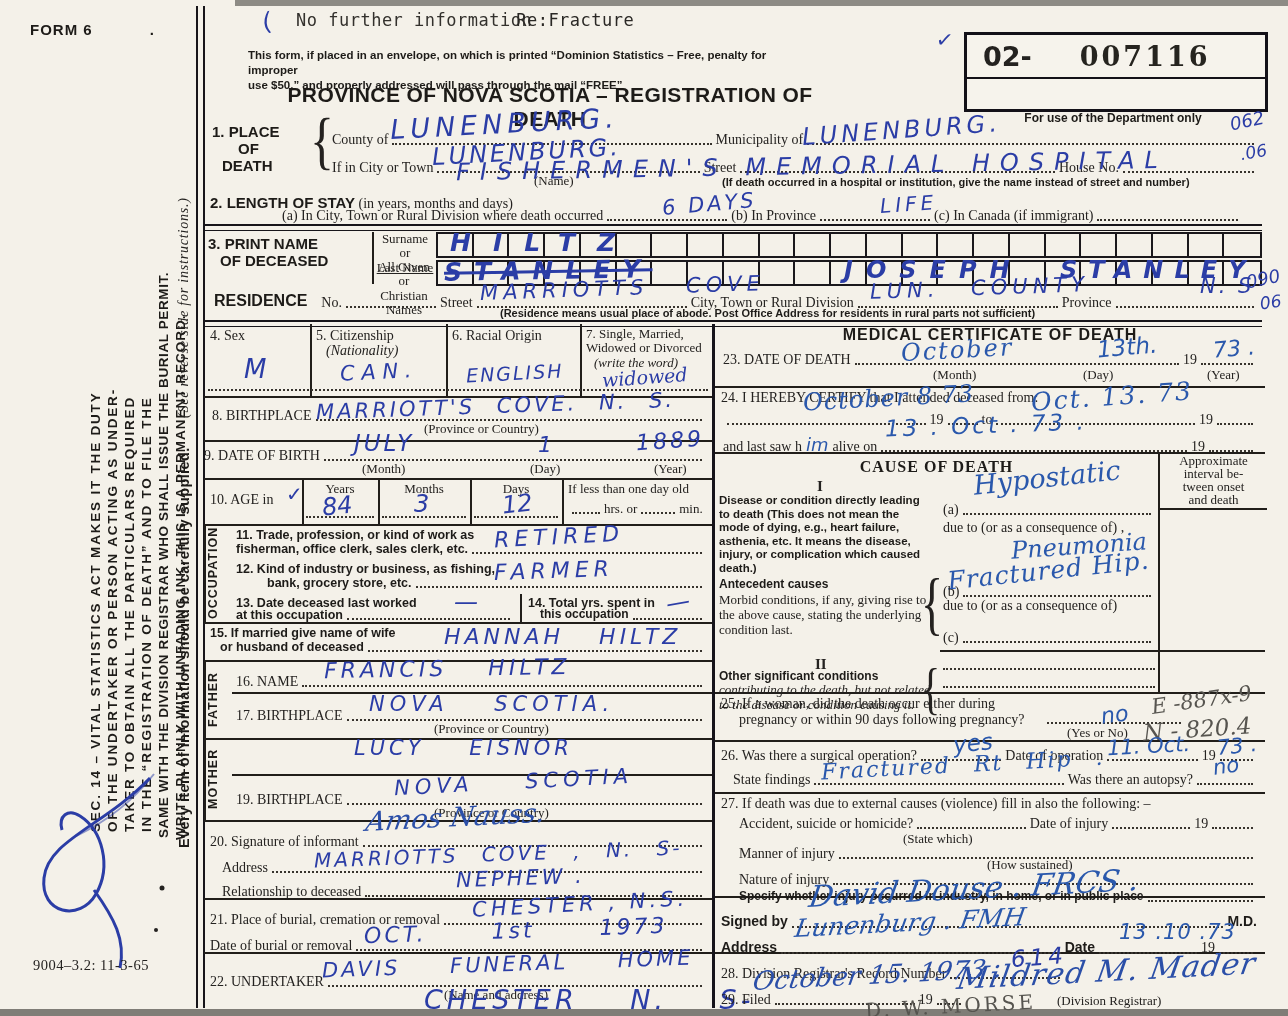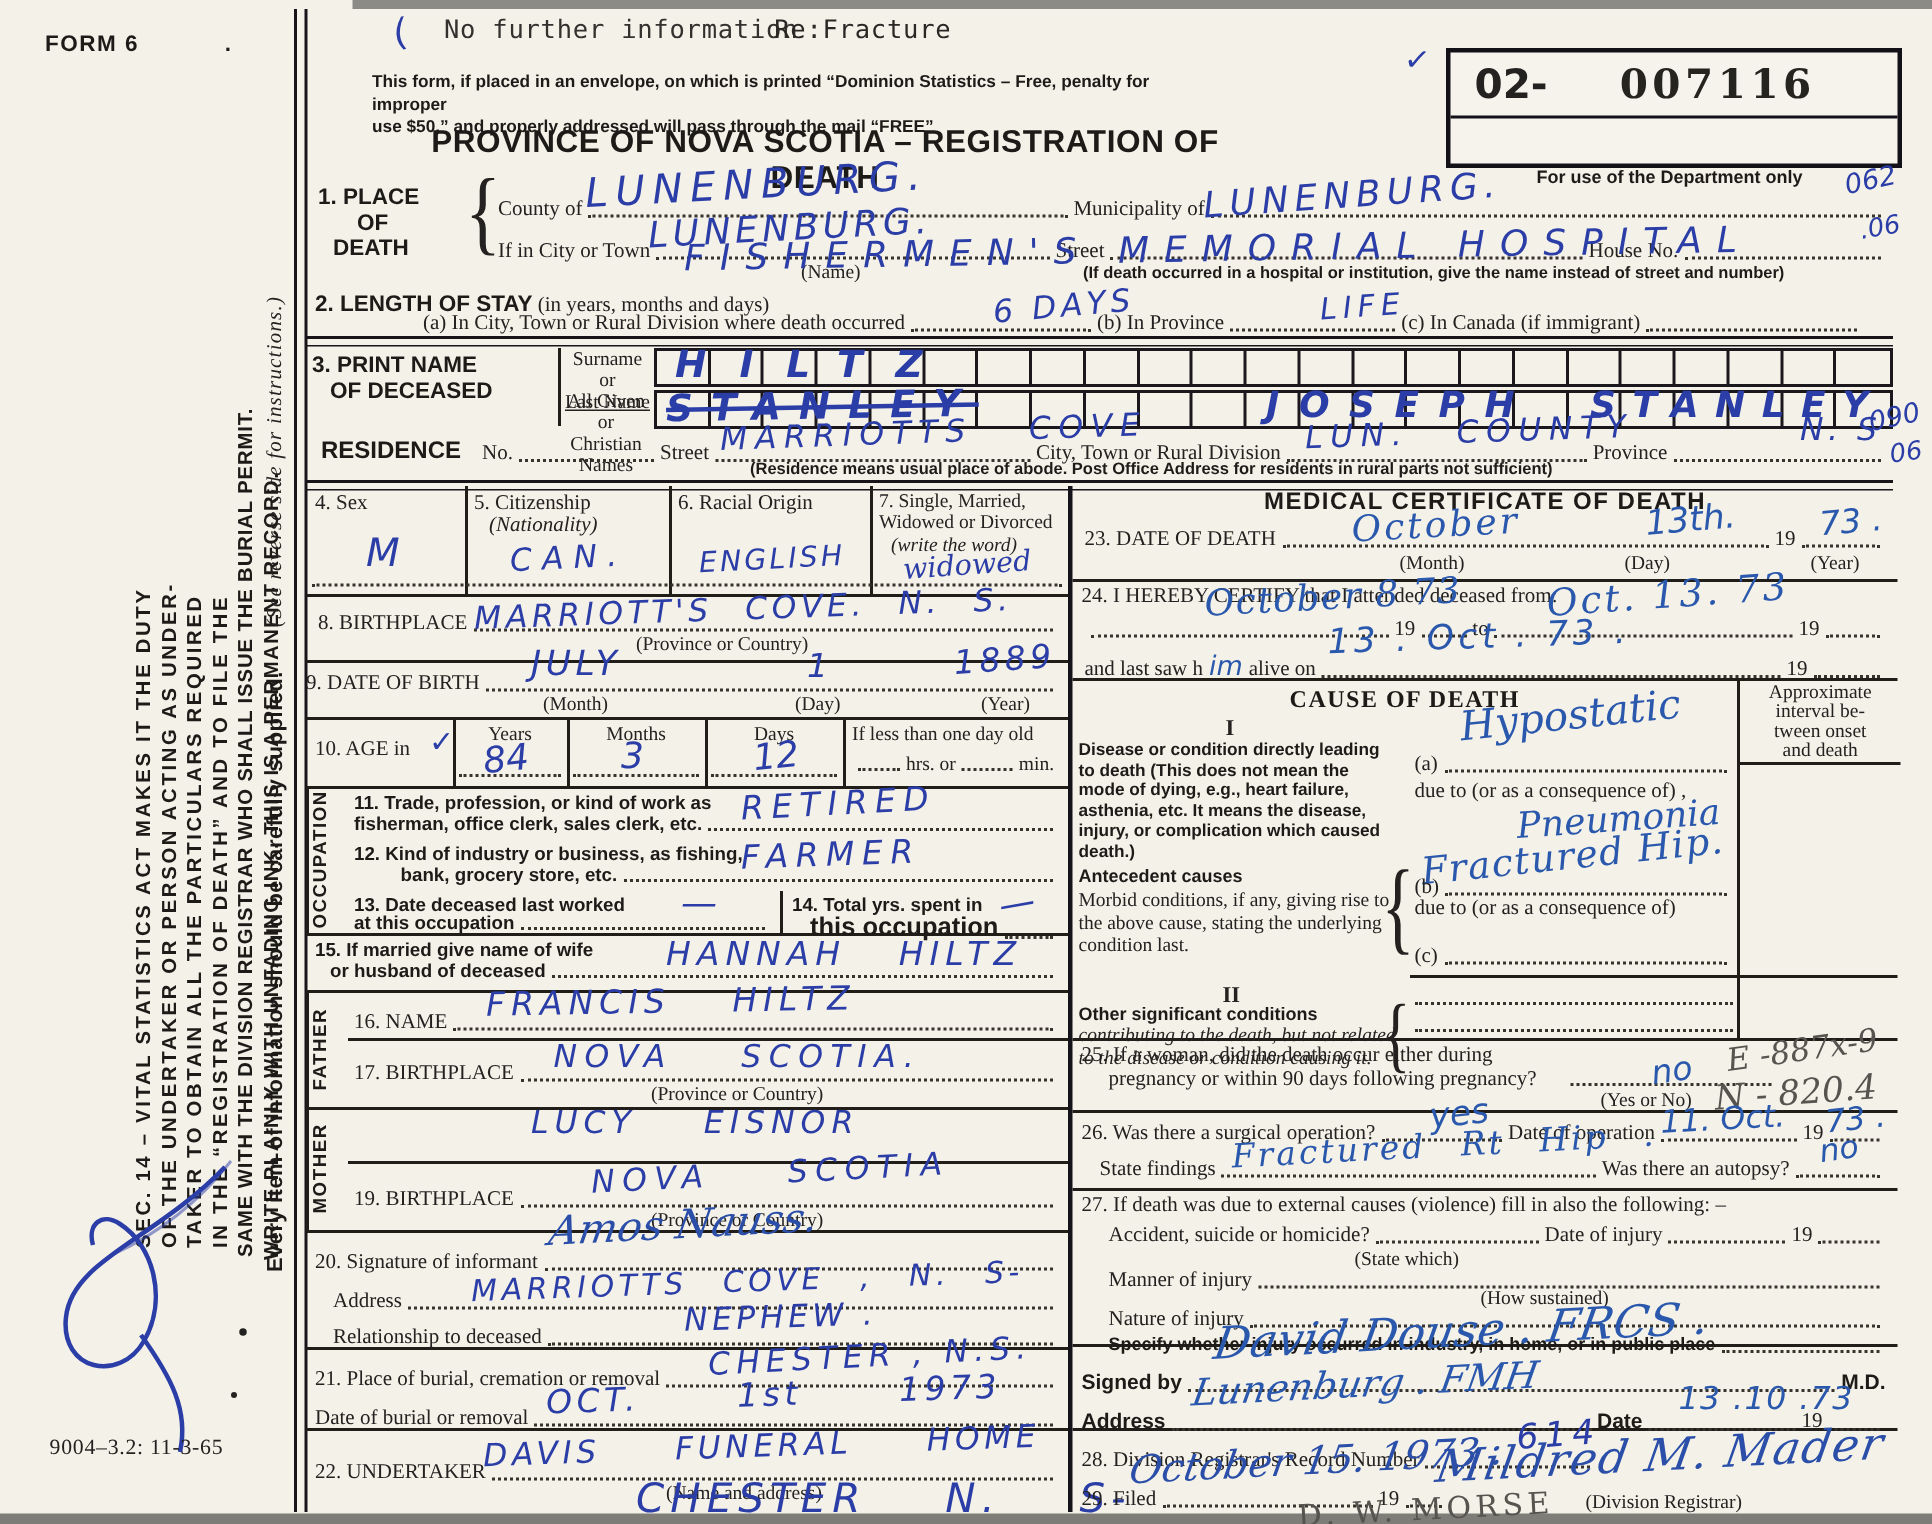--- a/index.html
+++ b/index.html
@@ -322,21 +322,21 @@
       </div>
       <div class="abs frow" style="left:32px;width:278px;top:84px;">
         <span class="scap" style="font-size:12.5px;">at this occupation</span>
         <span class="dots"></span>
       </div>
       <div class="abs hw" style="left:250px;top:66px;font-size:24px;">—</div>
       <div class="abs scap" style="left:324px;top:72px;font-size:12.5px;">
         <span>14. Total yrs. spent in</span>
       </div>
       <div class="abs frow" style="left:336px;right:6px;top:84px;">
-        <span class="scap" style="font-size:17px;">this occupation</span>
+        <span class="scap" style="font-size:12px;">this occupation</span>
         <span class="dots"></span>
       </div>
       <div class="abs hw" style="left:462px;top:66px;font-size:24px;transform:rotate(-10deg);">—</div>
     </div>
 
     <div class="abs" style="left:0;top:298px;width:508px;height:38px;border-bottom:2px solid #211e1a;">
       <div class="abs scap" style="left:6px;top:4px;font-size:12.5px;">
         <span>15. If married give name of wife</span>
       </div>
       <div class="abs frow" style="left:16px;right:6px;top:18px;">

